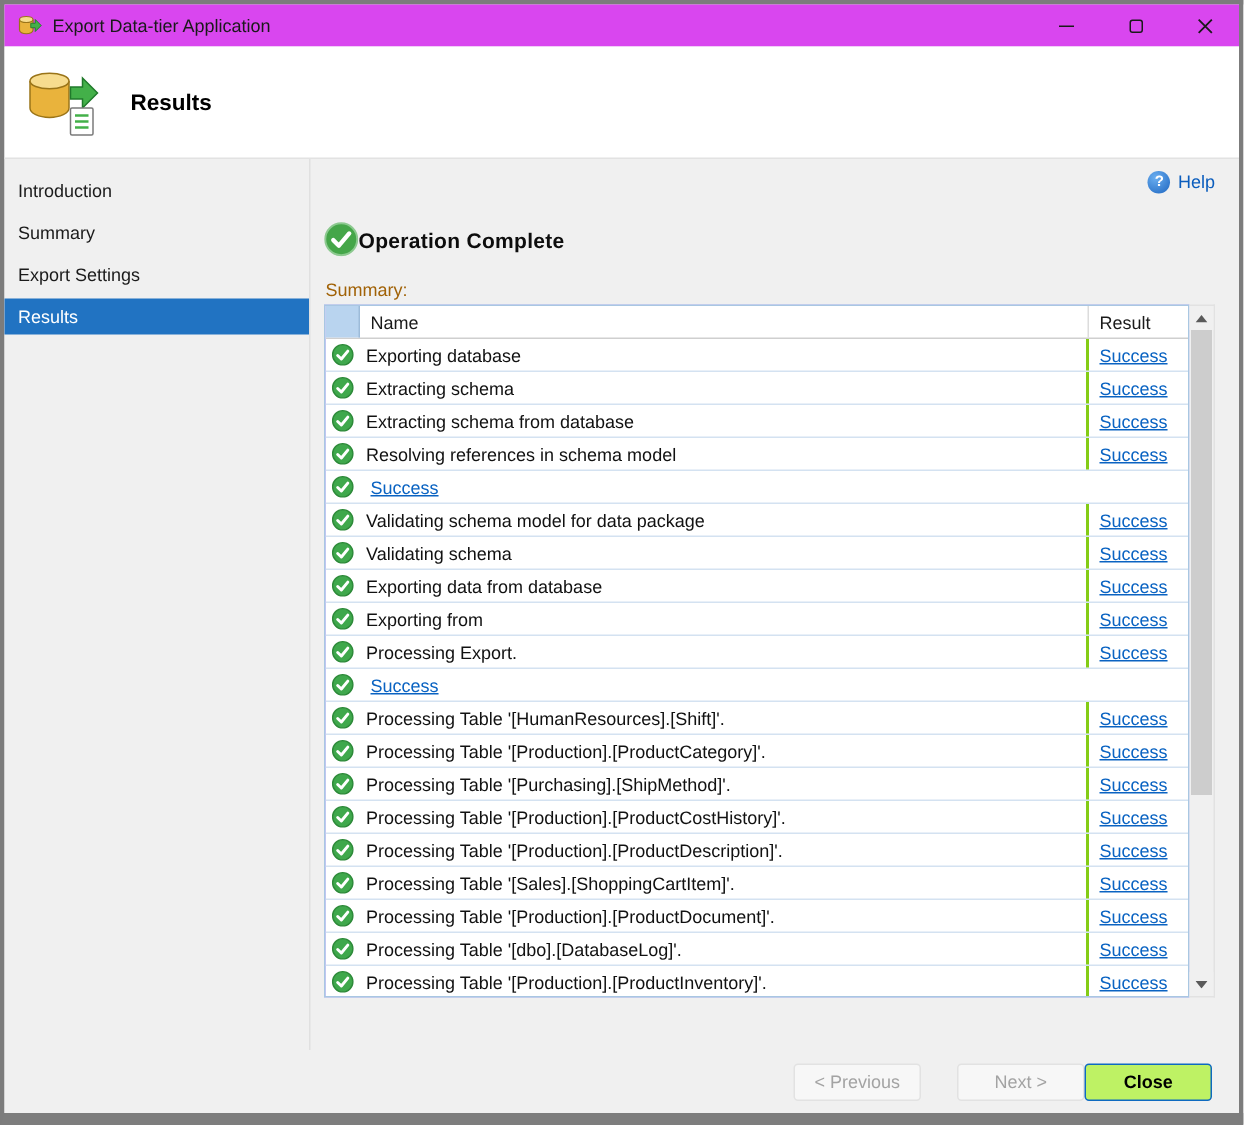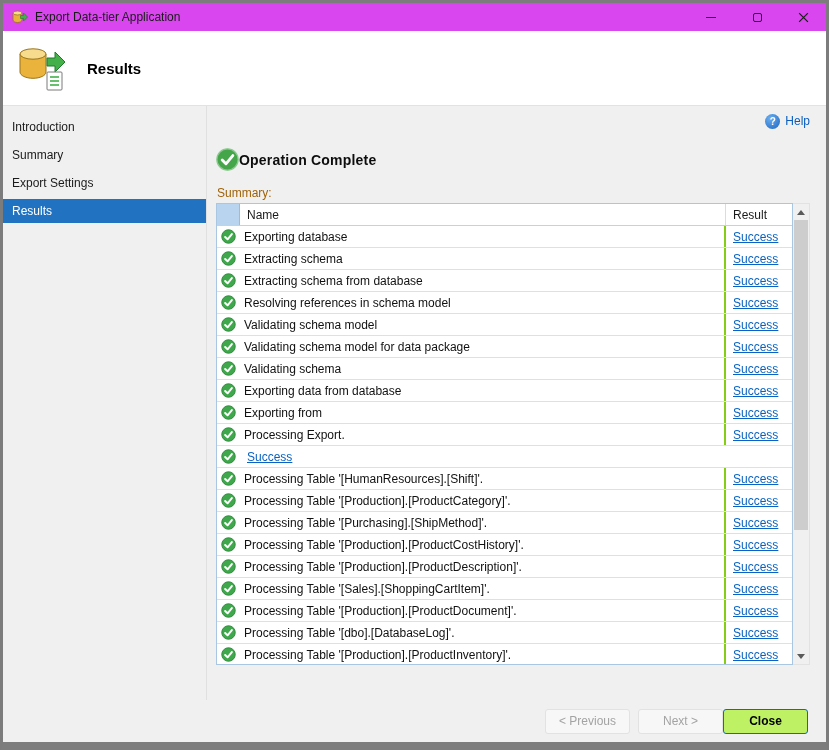--- a/index.html
+++ b/index.html
@@ -55,21 +55,21 @@
   .success-link { color:var(--link,#0a63c2); text-decoration:underline; font-size:12px; cursor:pointer; }
 
   
   .scrollbar { width:17px; flex:none; background:#f0f0f0; border:1px solid #e2e2e2; border-left:none; display:flex; flex-direction:column; }
   .scroll-btn { height:16px; flex:none; display:flex; align-items:center; justify-content:center; cursor:pointer; background:#f0f0f0; }
   .scroll-track { flex:1; position:relative; }
   .scroll-thumb { position:absolute; top:0; left:1px; right:1px; height:310px; background:#cdcdcd; cursor:pointer; }
 
   
   .footer { flex:none; height:42px; background:#f0f0f0; display:flex; align-items:center; justify-content:flex-end; padding-right:18px; }
-  .btn { height:25px; min-width:85px; font-family:inherit; font-size:12px; border-radius:3px; margin-left:8px; }
+  .btn { height:25px; min-width:85px; font-family:inherit; font-size:12px; border-radius:3px; margin-left:24px; }
   .btn[disabled] { background:#f7f7f7; border:1px solid #e2e2e2; color:#a3a3a3; }
   .btn-close { background:#bef264; border:1px solid #0e6ac0; color:#000; margin-left:0; cursor:pointer;font-weight:bold; }
 </style>
 </head>
 <body>
 
 <div class="window">
 
   <div class="titlebar">
     <span class="titlebar-icon">
@@ -196,21 +196,20 @@
       <a class="success-link">Success</a>
     </div>
   </div>
               <div class="trow">
     <div class="icon-col">
       <svg width="15" height="15" viewBox="0 0 16 16">
         <circle cx="8" cy="8" r="7.2" fill="#3fa84c" stroke="#2d8a39" stroke-width="1"></circle>
         <path d="M4.4 8.5 L7 11 L11.6 5.4" fill="none" stroke="#fff" stroke-width="2.1" stroke-linecap="round" stroke-linejoin="round"></path>
       </svg>
     </div>
-    <div class="name-col row-name">Validating schema model</div>
     <div class="result-col">
       <a class="success-link">Success</a>
     </div>
   </div>
               <div class="trow">
     <div class="icon-col">
       <svg width="15" height="15" viewBox="0 0 16 16">
         <circle cx="8" cy="8" r="7.2" fill="#3fa84c" stroke="#2d8a39" stroke-width="1"></circle>
         <path d="M4.4 8.5 L7 11 L11.6 5.4" fill="none" stroke="#fff" stroke-width="2.1" stroke-linecap="round" stroke-linejoin="round"></path>
       </svg>

